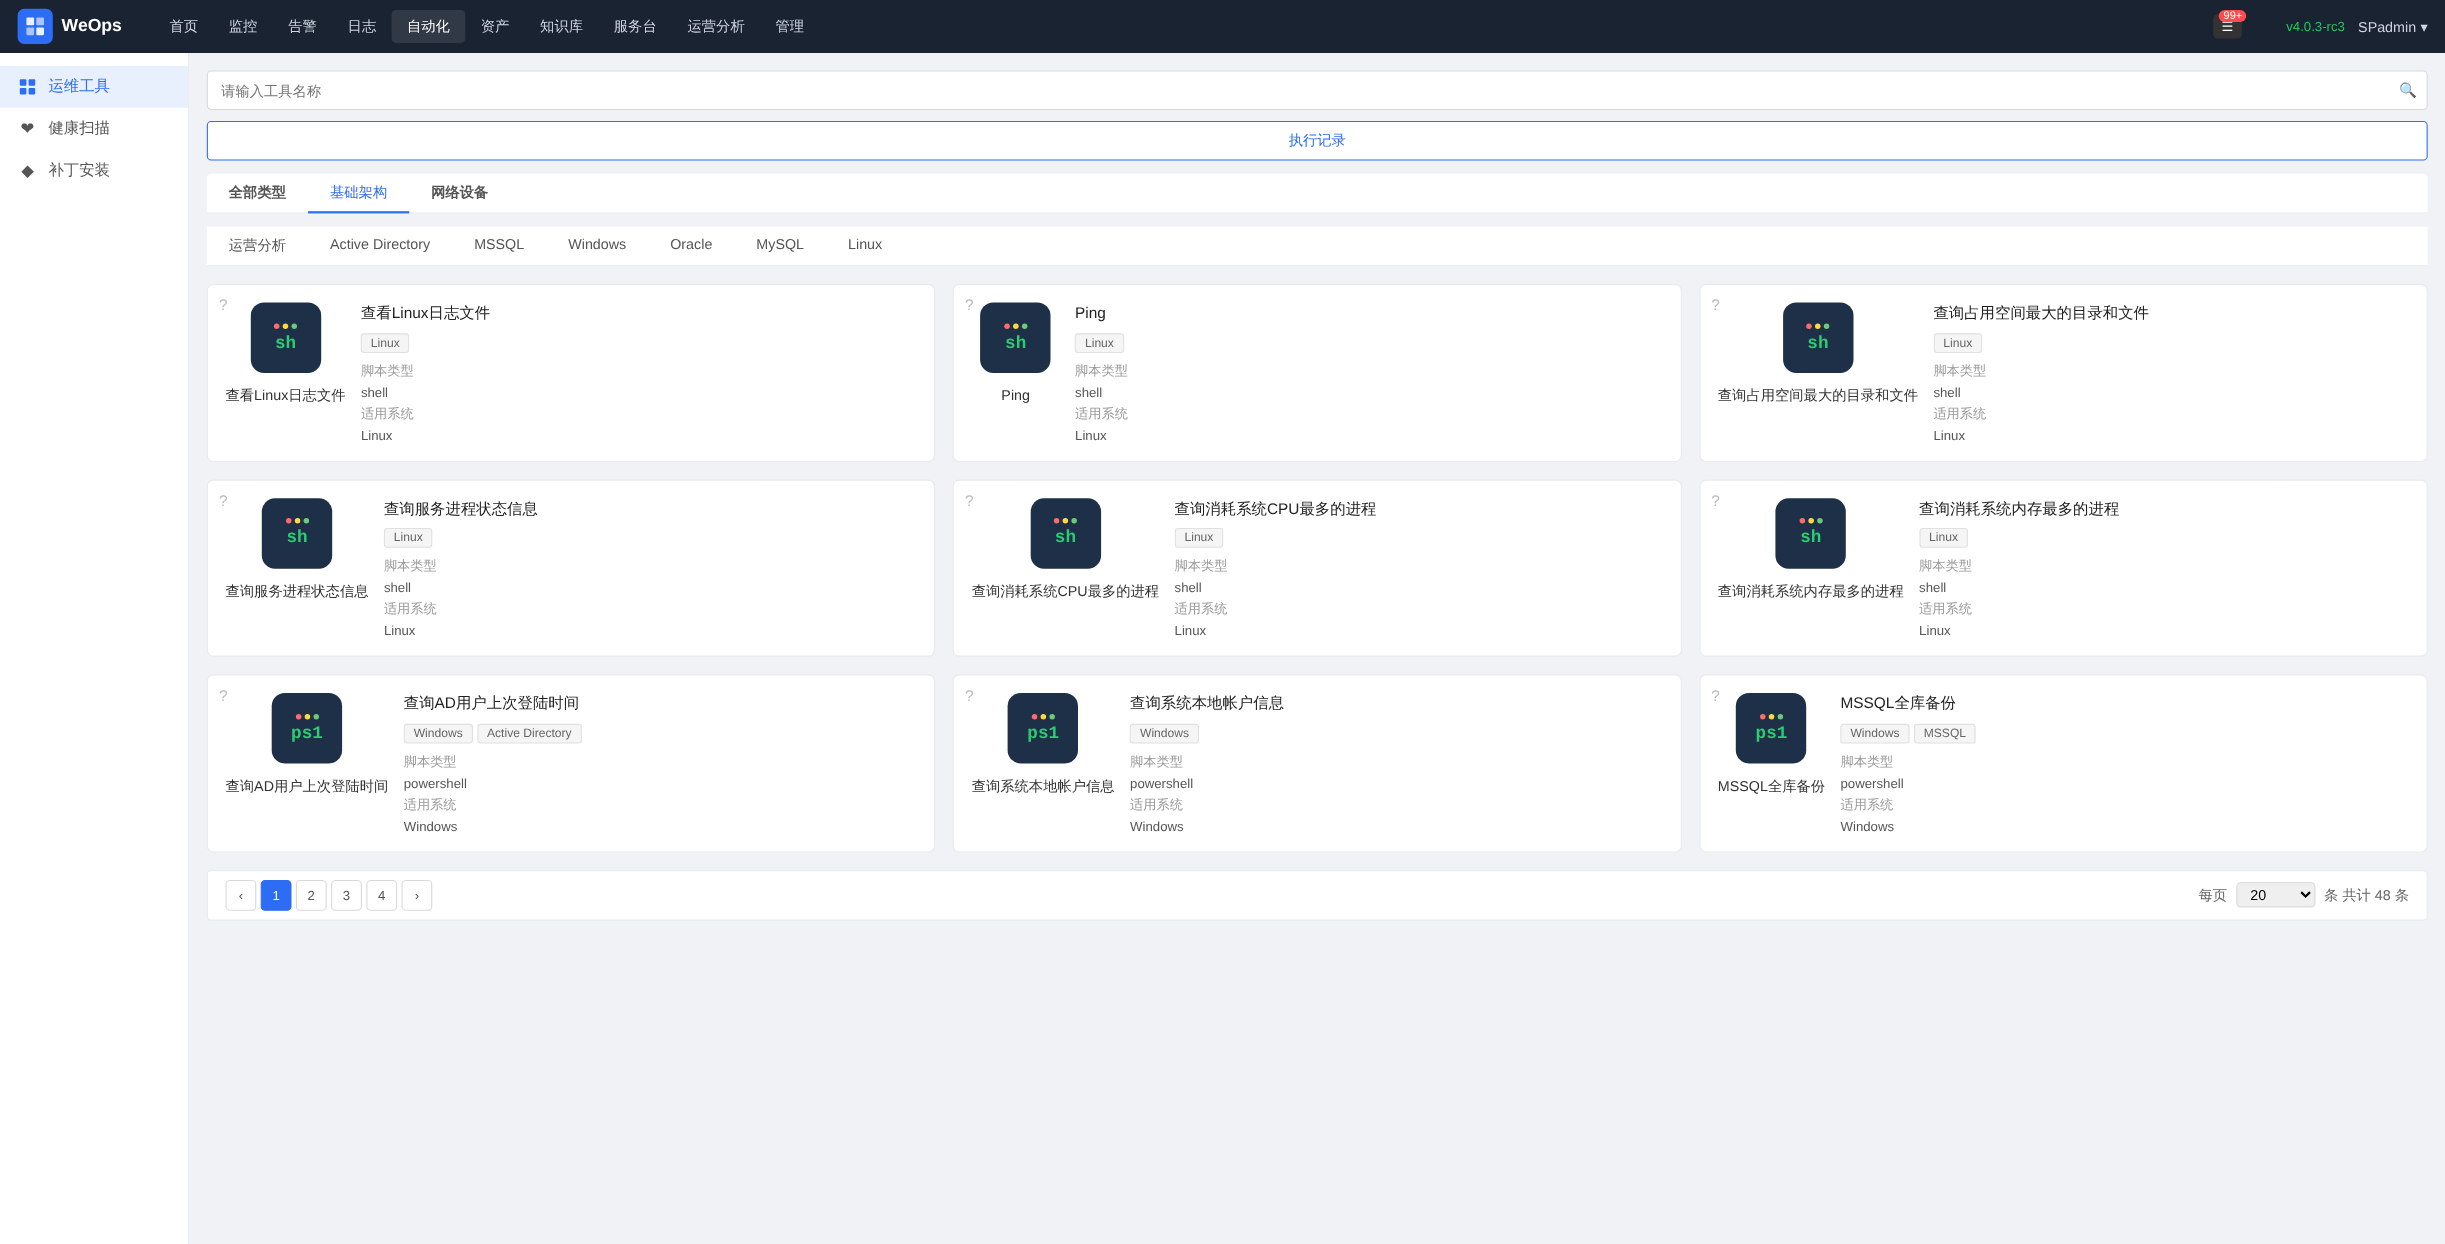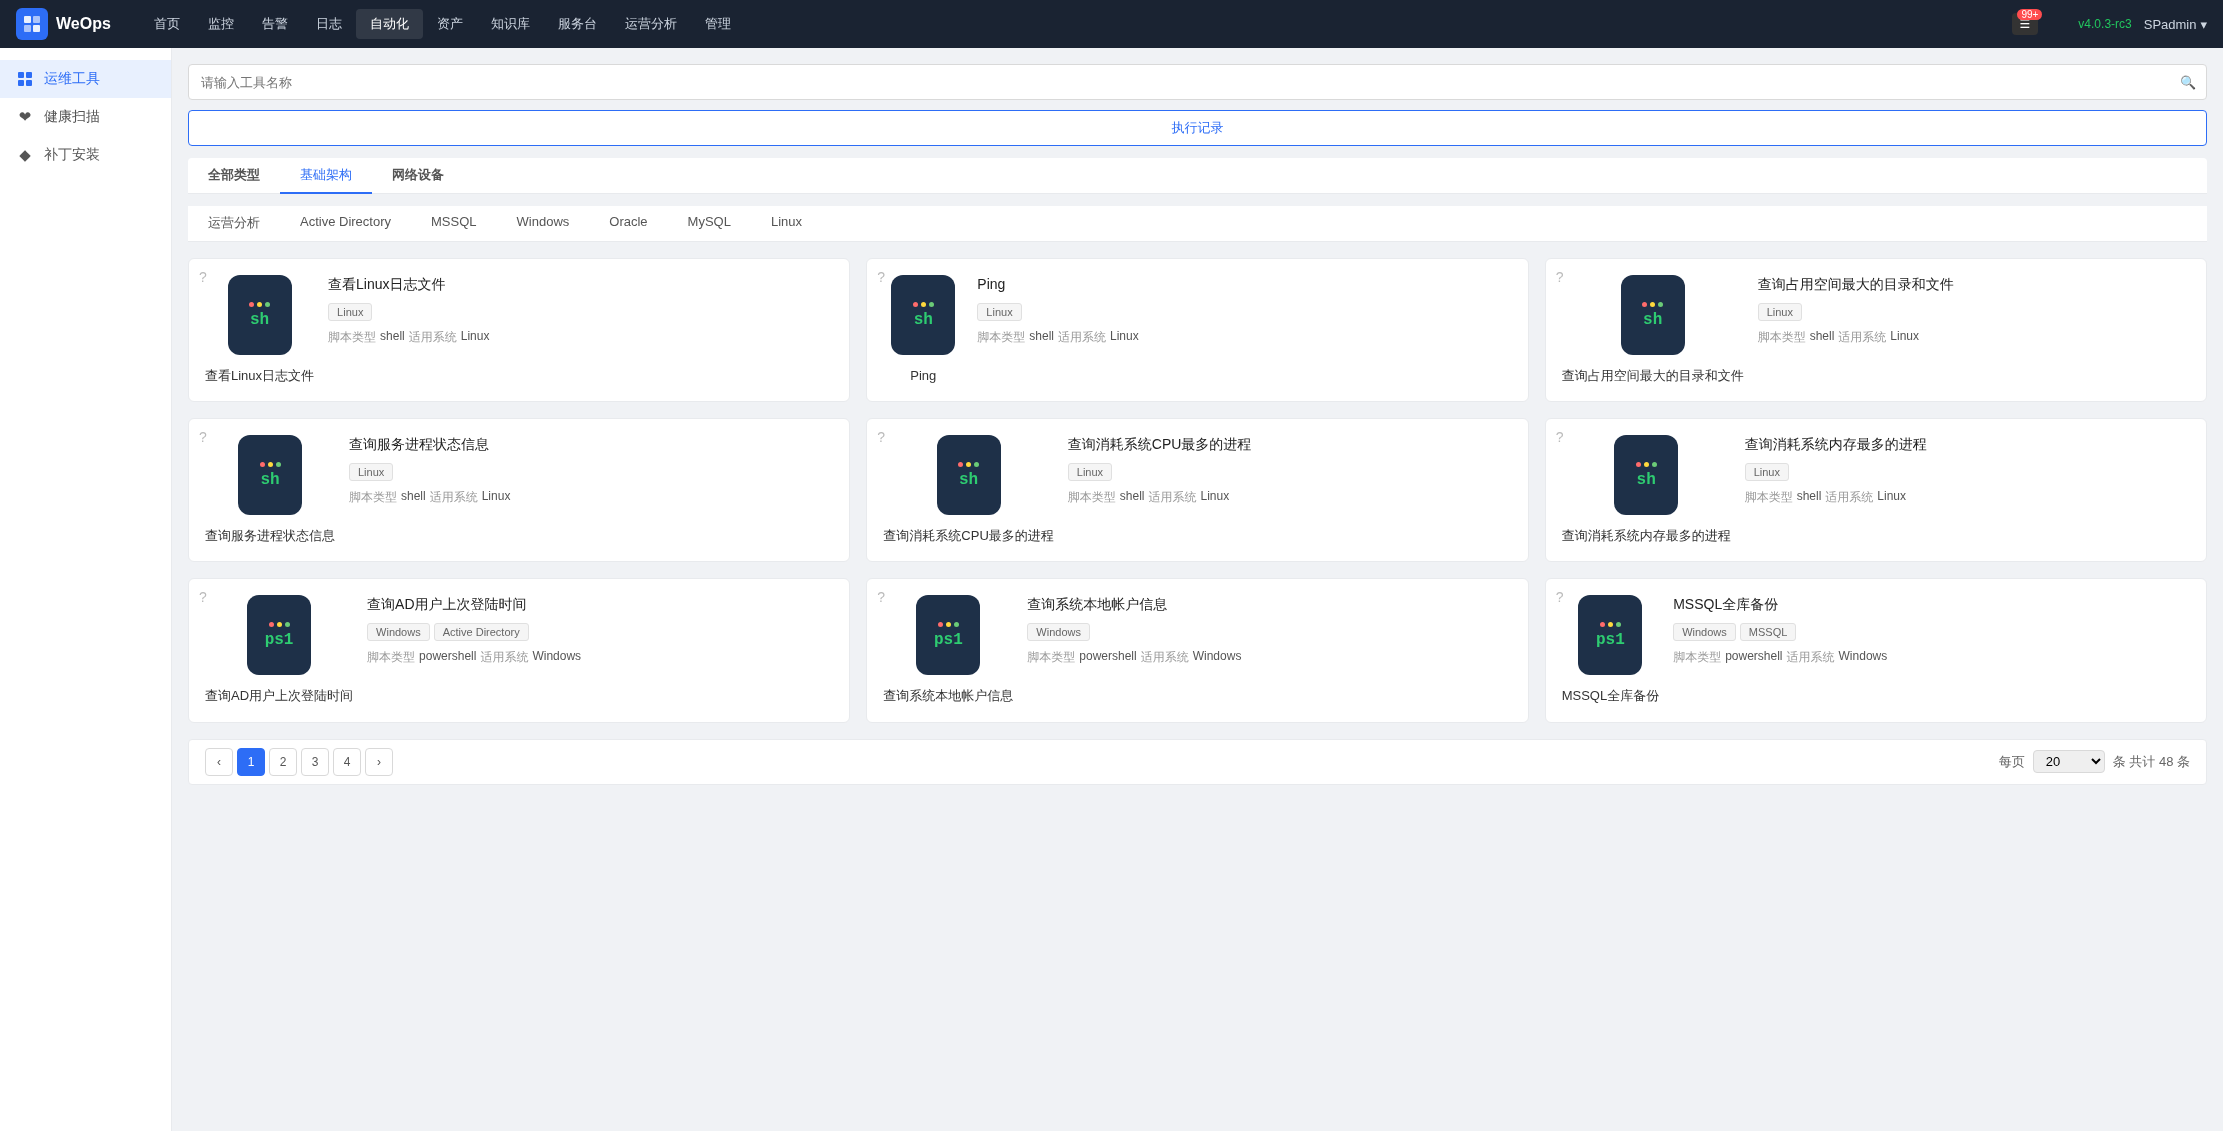--- a/index.html
+++ b/index.html
@@ -222,21 +222,21 @@
       min-width: 80px;
     }
     .tool-question {
       position: absolute;
       top: 10px;
       left: 10px;
       color: #bbb;
       font-size: 14px;
     }
     .tool-icon {
-      width: 64px; height: 80px;
+      width: 64px; height: 64px;
       border-radius: 12px;
       background: #1e3048;
       display: flex;
       align-items: center;
       justify-content: center;
       color: #2ecc71;
       font-size: 18px;
       font-weight: 700;
       font-family: monospace;
       flex-direction: column;
@@ -284,20 +284,21 @@
     .tool-tag {
       background: #f5f5f5;
       border: 1px solid #e0e0e0;
       color: #666;
       font-size: 11px;
       padding: 2px 8px;
       border-radius: 3px;
     }
     .tool-meta-row {
       display: flex;
+      flex-direction: column;
       gap: 4px;
     }
     .tool-meta-label {
       font-size: 12px;
       color: #999;
     }
     .tool-meta-value {
       font-size: 12px;
       color: #555;
     }

